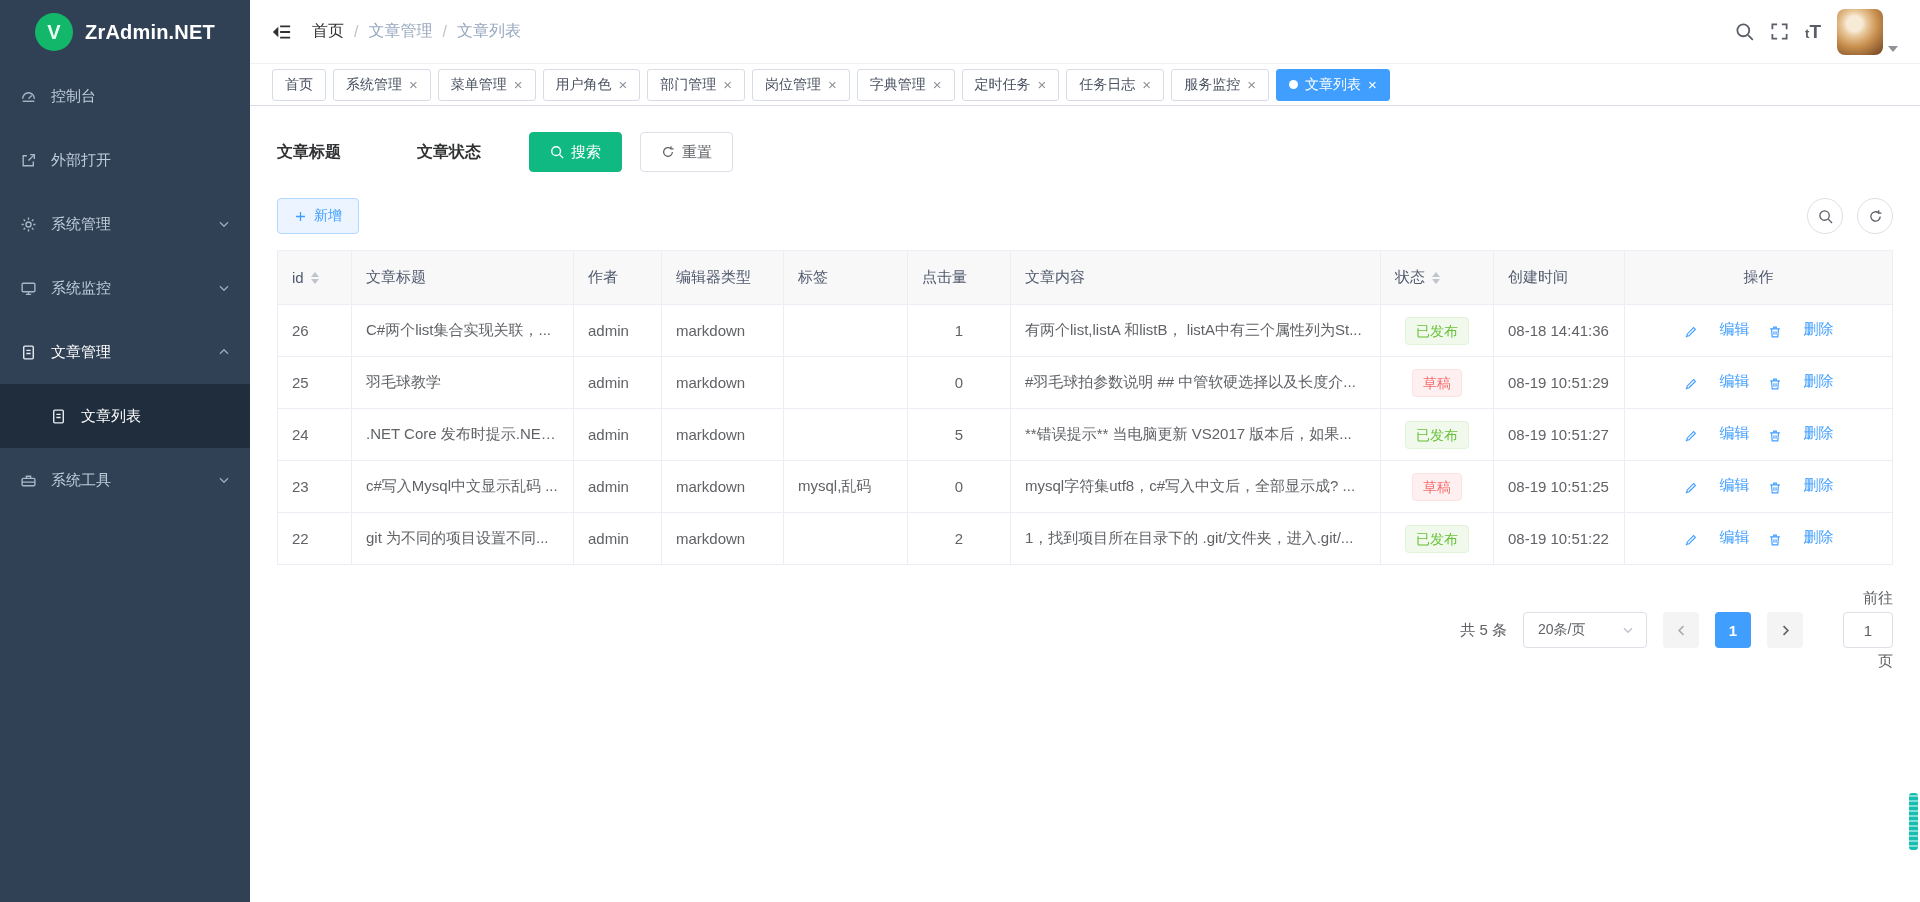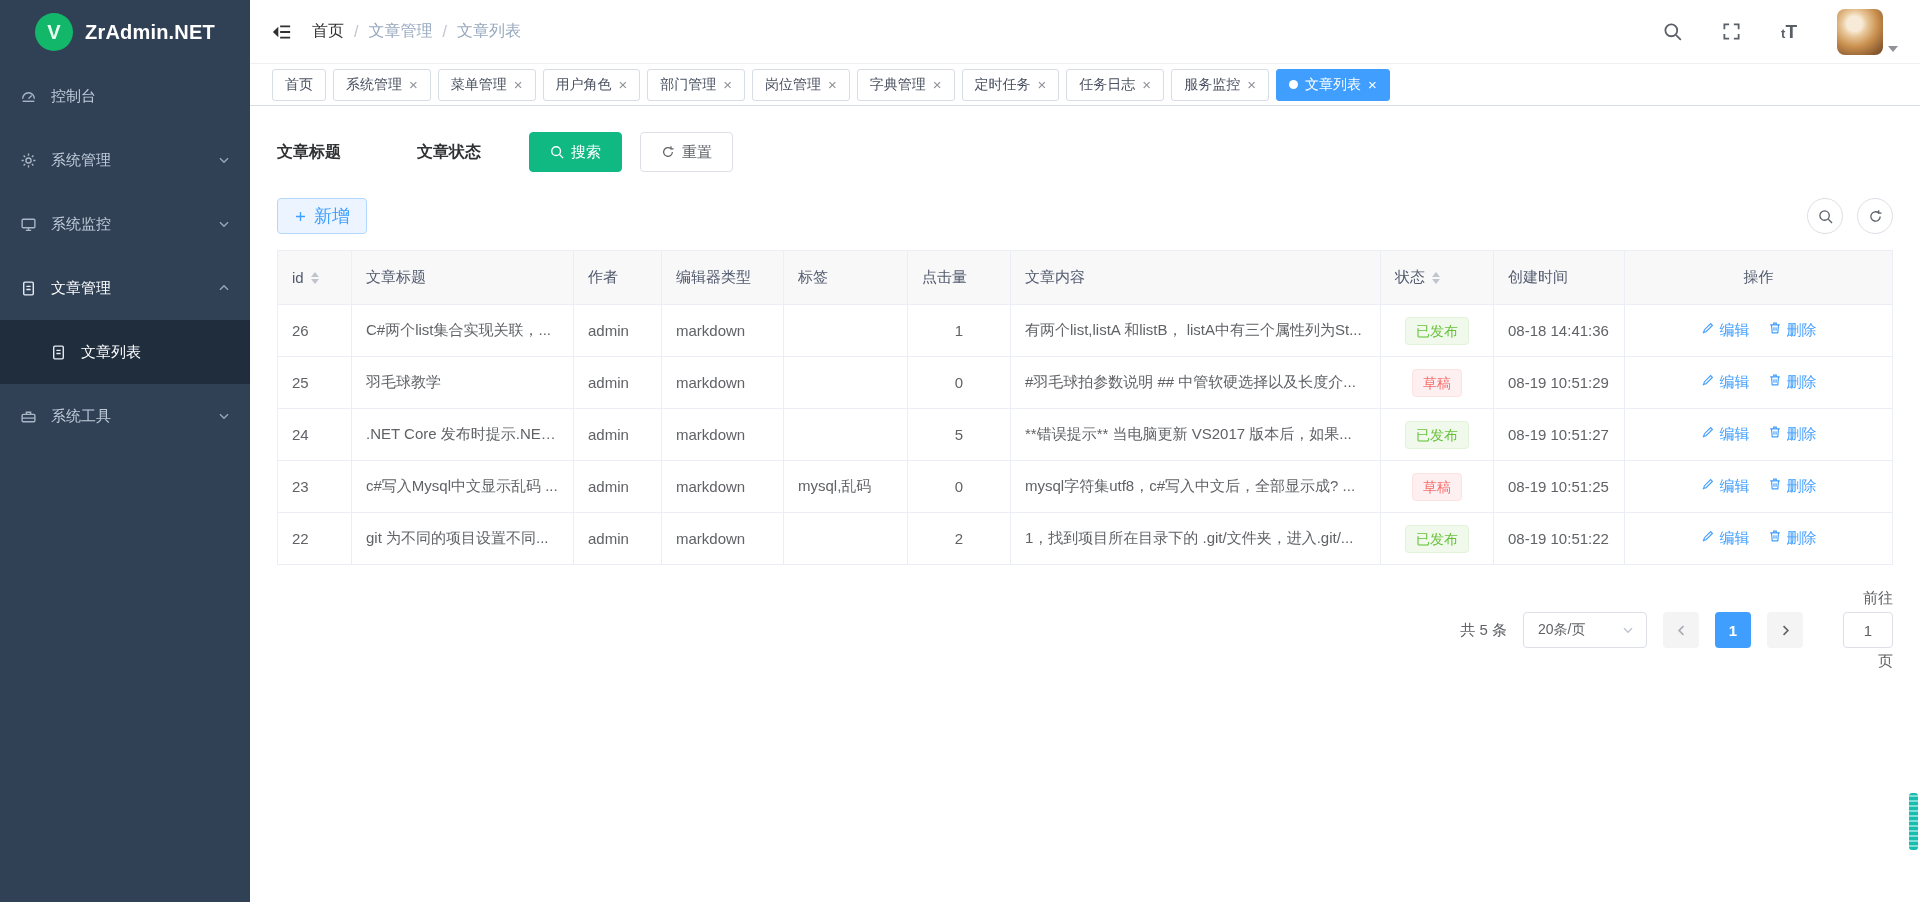--- a/index.html
+++ b/index.html
@@ -23,21 +23,21 @@
   .sub-item .mi-icon { color:#e8eef5; display:flex; }
 
   
   .main { flex:1; min-width:0; display:flex; flex-direction:column; background:#fff; }
   .topbar { height:64px; flex-shrink:0; display:flex; align-items:center; padding:0 22px; border-bottom:1px solid #eef0f3; }
   .hamburger { color:#303133; display:flex; cursor:pointer; }
   .breadcrumb { display:flex; align-items:center; margin-left:20px; font-size:16px; }
   .crumb { color:#97a8be; cursor:pointer; }
   .crumb.first { color:#303133; }
   .crumb-sep { color:#c0c4cc; margin:0 10px; }
-  .top-right { margin-left:auto; display:flex; align-items:center; gap:40px; color:#5a5e66; }
+  .top-right { margin-left:auto; display:flex; align-items:center; gap:16px; color:#5a5e66; }
   .top-icon { display:flex; align-items:center; cursor:pointer; color:#5a5e66; }
   .fontsize-icon { font-weight:700; color:#5a5e66; cursor:pointer; line-height:1; }
   .fontsize-icon .small-t { font-size:13px; }
   .fontsize-icon .big-t { font-size:19px; }
   .avatar-wrap { display:flex; align-items:flex-end; gap:5px; cursor:pointer; }
   .avatar { width:46px; height:46px; border-radius:8px; background: radial-gradient(circle at 38% 32%, #f7ead6 0 18%, #e8c79a 30%, #c98f4e 55%, #8a5a30 85%, #6e4423 100%); }
   .avatar-caret { width:0; height:0; border-left:5px solid transparent; border-right:5px solid transparent; border-top:6px solid #909399; margin-bottom:3px; }
 
   
   .tags-bar { height:42px; flex-shrink:0; display:flex; align-items:center; gap:7px; padding:0 22px; border-bottom:1px solid #d8dce5; }
@@ -55,40 +55,40 @@
   .text-input::placeholder { color:#bfc4cd; }
   .select { height:40px; border:1px solid #dcdfe6; border-radius:4px; display:flex; align-items:center; justify-content:space-between; padding:0 12px 0 14px; cursor:pointer; background:#fff; }
   .select .ph { color:#bfc4cd; font-size:15px; }
   .status-select { width:214px; margin-left:46px; }
   .gap-group { margin-left:76px; display:flex; align-items:center; }
   .btn { display:inline-flex; align-items:center; gap:7px; border-radius:4px; cursor:pointer; font-size:15px; border:1px solid transparent; white-space:nowrap;justify-content:flex-end; }
   .btn-search { height:40px; padding:0 20px; background:#10b981; border-color:#10b981; color:#fff; margin-left:48px; }
   .btn-reset { height:40px; padding:0 20px; background:#fff; border-color:#dcdfe6; color:#606266; margin-left:18px; }
 
   .toolbar-row { display:flex; align-items:center; margin-bottom:16px; }
-  .btn-add { height:36px; padding:0 16px; background:#ecf5ff; border-color:#b3d8ff; color:#409eff; font-size:18px; }
+  .btn-add { height:36px; padding:0 16px; background:#ecf5ff; border-color:#b3d8ff; color:#409eff; font-size:14px; }
   .round-btns { margin-left:auto; display:flex; align-items:center; gap:14px; }
   .round-btn { width:36px; height:36px; border-radius:50%; border:1px solid #dcdfe6; background:#fff; display:flex; align-items:center; justify-content:center; color:#5a5e66; cursor:pointer; }
 
   
   table { width:100%; border-collapse:collapse; table-layout:fixed; font-size:15px; color:#606266; }
   th, td { border:1px solid #ebeef5; padding:2px 14px; white-space:nowrap; overflow:hidden; text-overflow:ellipsis; text-align:left; }
   th { height:54px; background:#f8f8f9; color:#515a6e; font-weight:500; }
   td { height:52px; background:#fff; }
   td.center, th.center { text-align:center; }
   .th-inner { display:inline-flex; align-items:center; }
   .caret { display:inline-flex; flex-direction:column; gap:2px; margin-left:7px; }
   .caret i { width:0; height:0; border-left:4px solid transparent; border-right:4px solid transparent; }
   .caret .up { border-bottom:5px solid #c0c4cc; }
   .caret .down { border-top:5px solid #c0c4cc; }
   .badge { display:inline-block; padding:0 10px; height:28px; line-height:26px; border-radius:4px; font-size:14px; border:1px solid transparent; }
   .badge.success { color:#67c23a; background:#f0f9eb; border-color:#e1f3d8; }
   .badge.danger { color:#f56c6c; background:#fef0f0; border-color:#fde2e2; }
   .op-cell { text-align:center; }
-  .op-link { display:inline-flex; align-items:flex-start; gap:5px; color:#409eff; cursor:pointer; }
+  .op-link { display:inline-flex; align-items:flex-end; gap:22px; color:#409eff; cursor:pointer; }
   .op-link + .op-link { margin-left:18px; }
 
   
   .pagination { display:flex; align-items:center; justify-content:flex-end; gap:16px; margin-top:24px; font-size:15px; color:#606266; }
   .pg-size { width:124px; height:36px; }
   .pg-size .ph { color:#606266; font-size:14px; }
   .pg-btn { width:36px; height:36px; border-radius:4px; background:#f4f4f5; display:flex; align-items:center; justify-content:center; cursor:pointer; color:#a8abb2; }
   .pg-btn.next { color:#606266; }
   .pg-page { width:36px; height:36px; border-radius:4px; background:#409eff; color:#fff; display:flex; align-items:center; justify-content:center; font-weight:600; cursor:pointer; }
   .pg-goto { display:flex; align-items:flex-end; gap:4px; margin-left:24px;flex-direction:column; }
@@ -118,20 +118,30 @@
         <span class="mi-icon">
           <svg width="17" height="17" viewBox="0 0 16 16" fill="none" stroke="currentColor" stroke-width="1.3">
               <path d="M2.5 10a5.5 5.5 0 1 1 11 0"></path>
               <path d="M8 10l3-3"></path>
               <path d="M2.5 12.5h11"></path>
             </svg>
         </span>
         <span>控制台</span>
       </div>
 
+      <div class="menu-item">
+        <span class="mi-icon">
+          <svg width="17" height="17" viewBox="0 0 16 16" fill="none" stroke="currentColor" stroke-width="1.3">
+              <path d="M6.5 3.5H3v9.5h9.5V9"></path>
+              <path d="M9.5 2.5h4v4"></path>
+              <path d="M13.3 2.7L8 8"></path>
+            </svg>
+        </span>
+        <span>外部打开</span>
+      </div>
 
       <div class="menu-item">
         <span class="mi-icon">
           <svg width="17" height="17" viewBox="0 0 16 16" fill="none" stroke="currentColor" stroke-width="1.3">
               <circle cx="8" cy="8" r="2.4"></circle>
               <path d="M8 1.5v2M8 12.5v2M1.5 8h2M12.5 8h2M3.4 3.4l1.4 1.4M11.2 11.2l1.4 1.4M12.6 3.4l-1.4 1.4M4.8 11.2l-1.4 1.4"></path>
             </svg>
         </span>
         <span>系统管理</span>
         <span class="chev">

